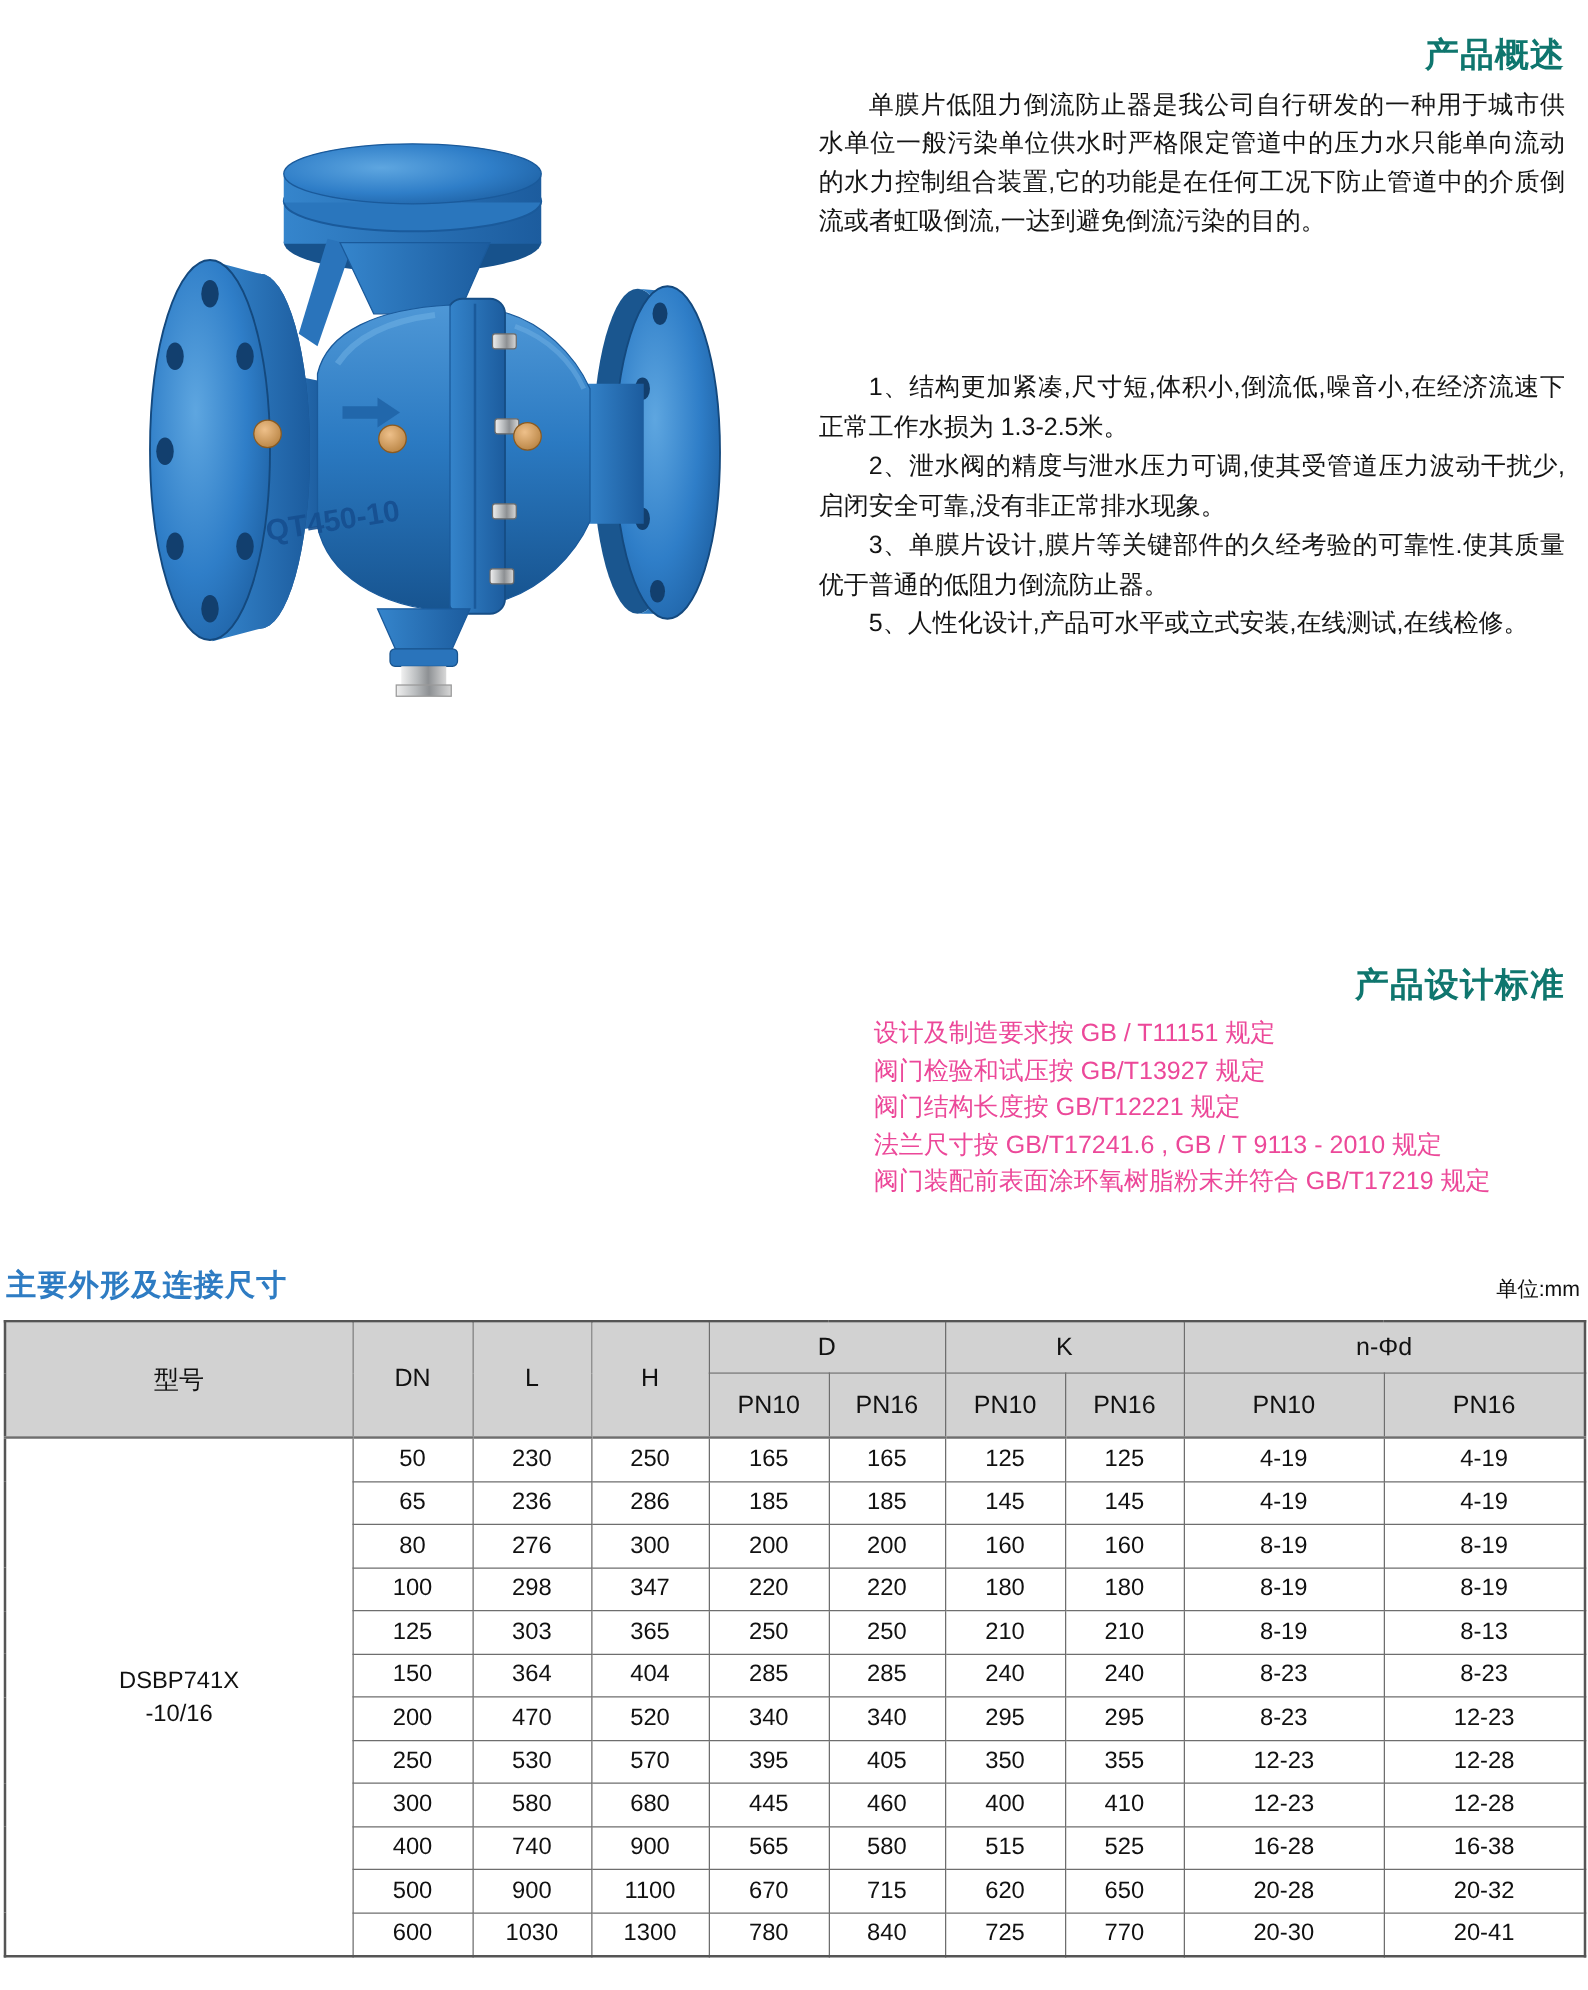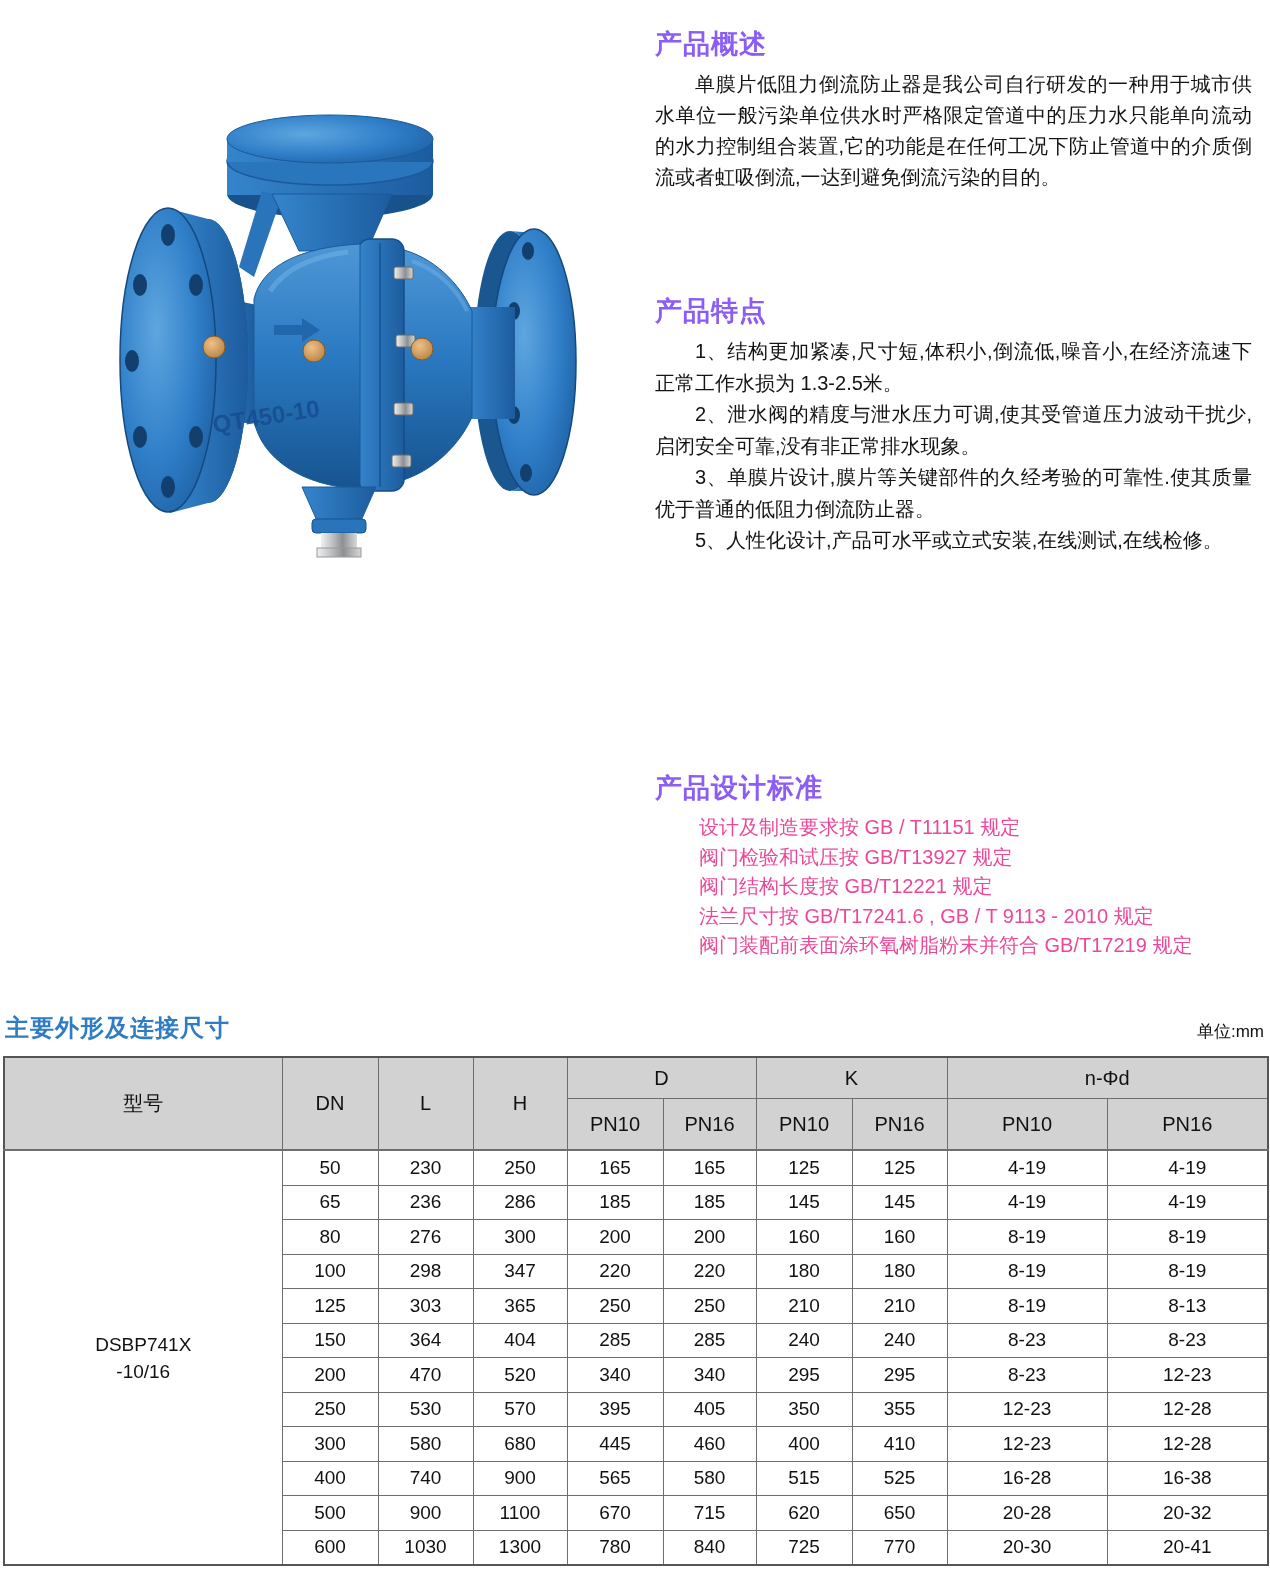--- a/index.html
+++ b/index.html
@@ -15,22 +15,22 @@
   .photo-box svg { display: block; width: 100%; height: 100%; }
 
   
   .col { position: absolute; left: 655px; width: 597px; }
   .sec-overview  { top: 28px; }
   .sec-features  { top: 295px; }
   .sec-standards { top: 772px; }
 
   .section-title {
     margin: 0 0 9px 0;
-    font-size: 27px; font-weight: bold; color: #8b5cf6;
-    letter-spacing: 1px; line-height: 32px;
+    font-size: 27px; font-weight: bold; color: #0f766e;
+    letter-spacing: 1px; line-height: 32px; text-align: right;
   }
   .body-par {
     margin: 0; font-size: 20px; line-height: 31px;
     text-align: justify; text-indent: 2em; color: #141414;
   }
   .feature-item {
     margin: 0; font-size: 20px; line-height: 31.5px;
     text-align: justify; text-indent: 2em; color: #141414;
   }
   .standard-item {
@@ -165,21 +165,20 @@
       </g>
     </svg>
   </figure>
 
   <section class="col sec-overview">
     <h2 class="section-title">产品概述</h2>
     <p class="body-par">单膜片低阻力倒流防止器是我公司自行研发的一种用于城市供水单位一般污染单位供水时严格限定管道中的压力水只能单向流动的水力控制组合装置,它的功能是在任何工况下防止管道中的介质倒流或者虹吸倒流,一达到避免倒流污染的目的。</p>
   </section>
 
   <section class="col sec-features">
-    <h2 class="section-title">产品特点</h2>
     <p class="feature-item">1、结构更加紧凑,尺寸短,体积小,倒流低,噪音小,在经济流速下正常工作水损为 1.3-2.5米。</p>
     <p class="feature-item">2、泄水阀的精度与泄水压力可调,使其受管道压力波动干扰少,启闭安全可靠,没有非正常排水现象。</p>
     <p class="feature-item">3、单膜片设计,膜片等关键部件的久经考验的可靠性.使其质量优于普通的低阻力倒流防止器。</p>
     <p class="feature-item">5、人性化设计,产品可水平或立式安装,在线测试,在线检修。</p>
   </section>
 
   <section class="col sec-standards">
     <h2 class="section-title">产品设计标准</h2>
     <div class="standard-item">设计及制造要求按 GB / T11151 规定</div>
     <div class="standard-item">阀门检验和试压按 GB/T13927 规定</div>

